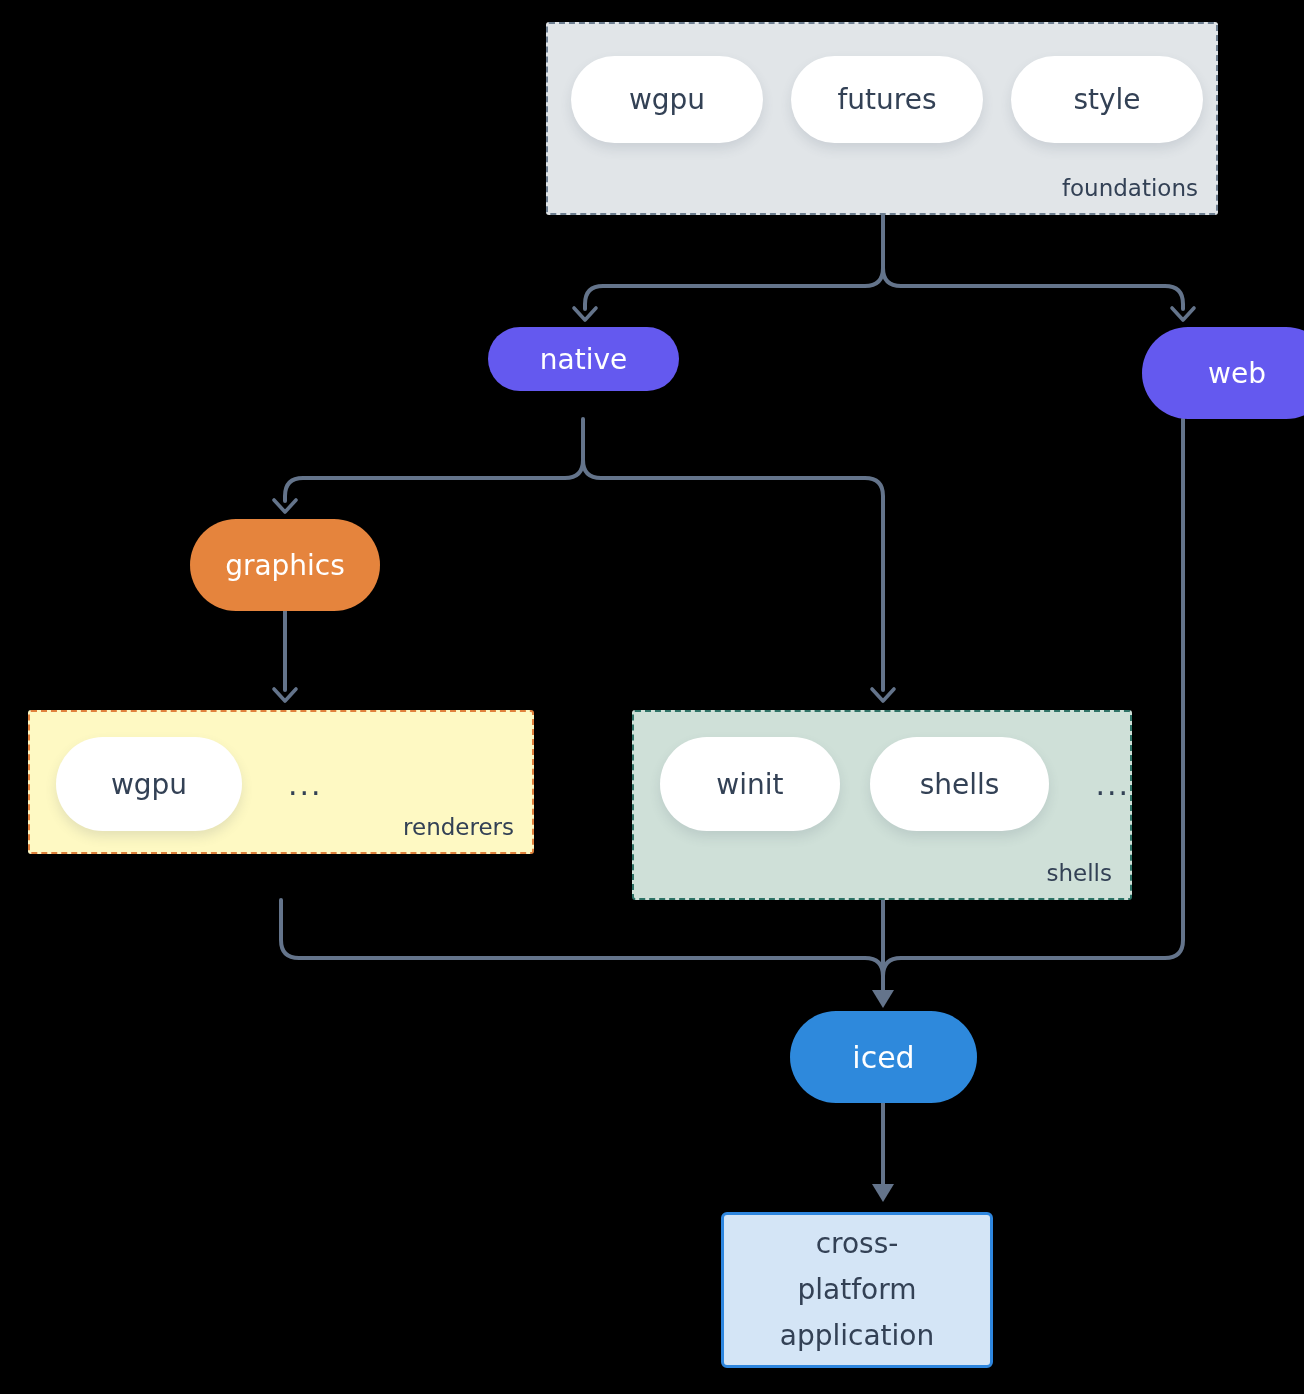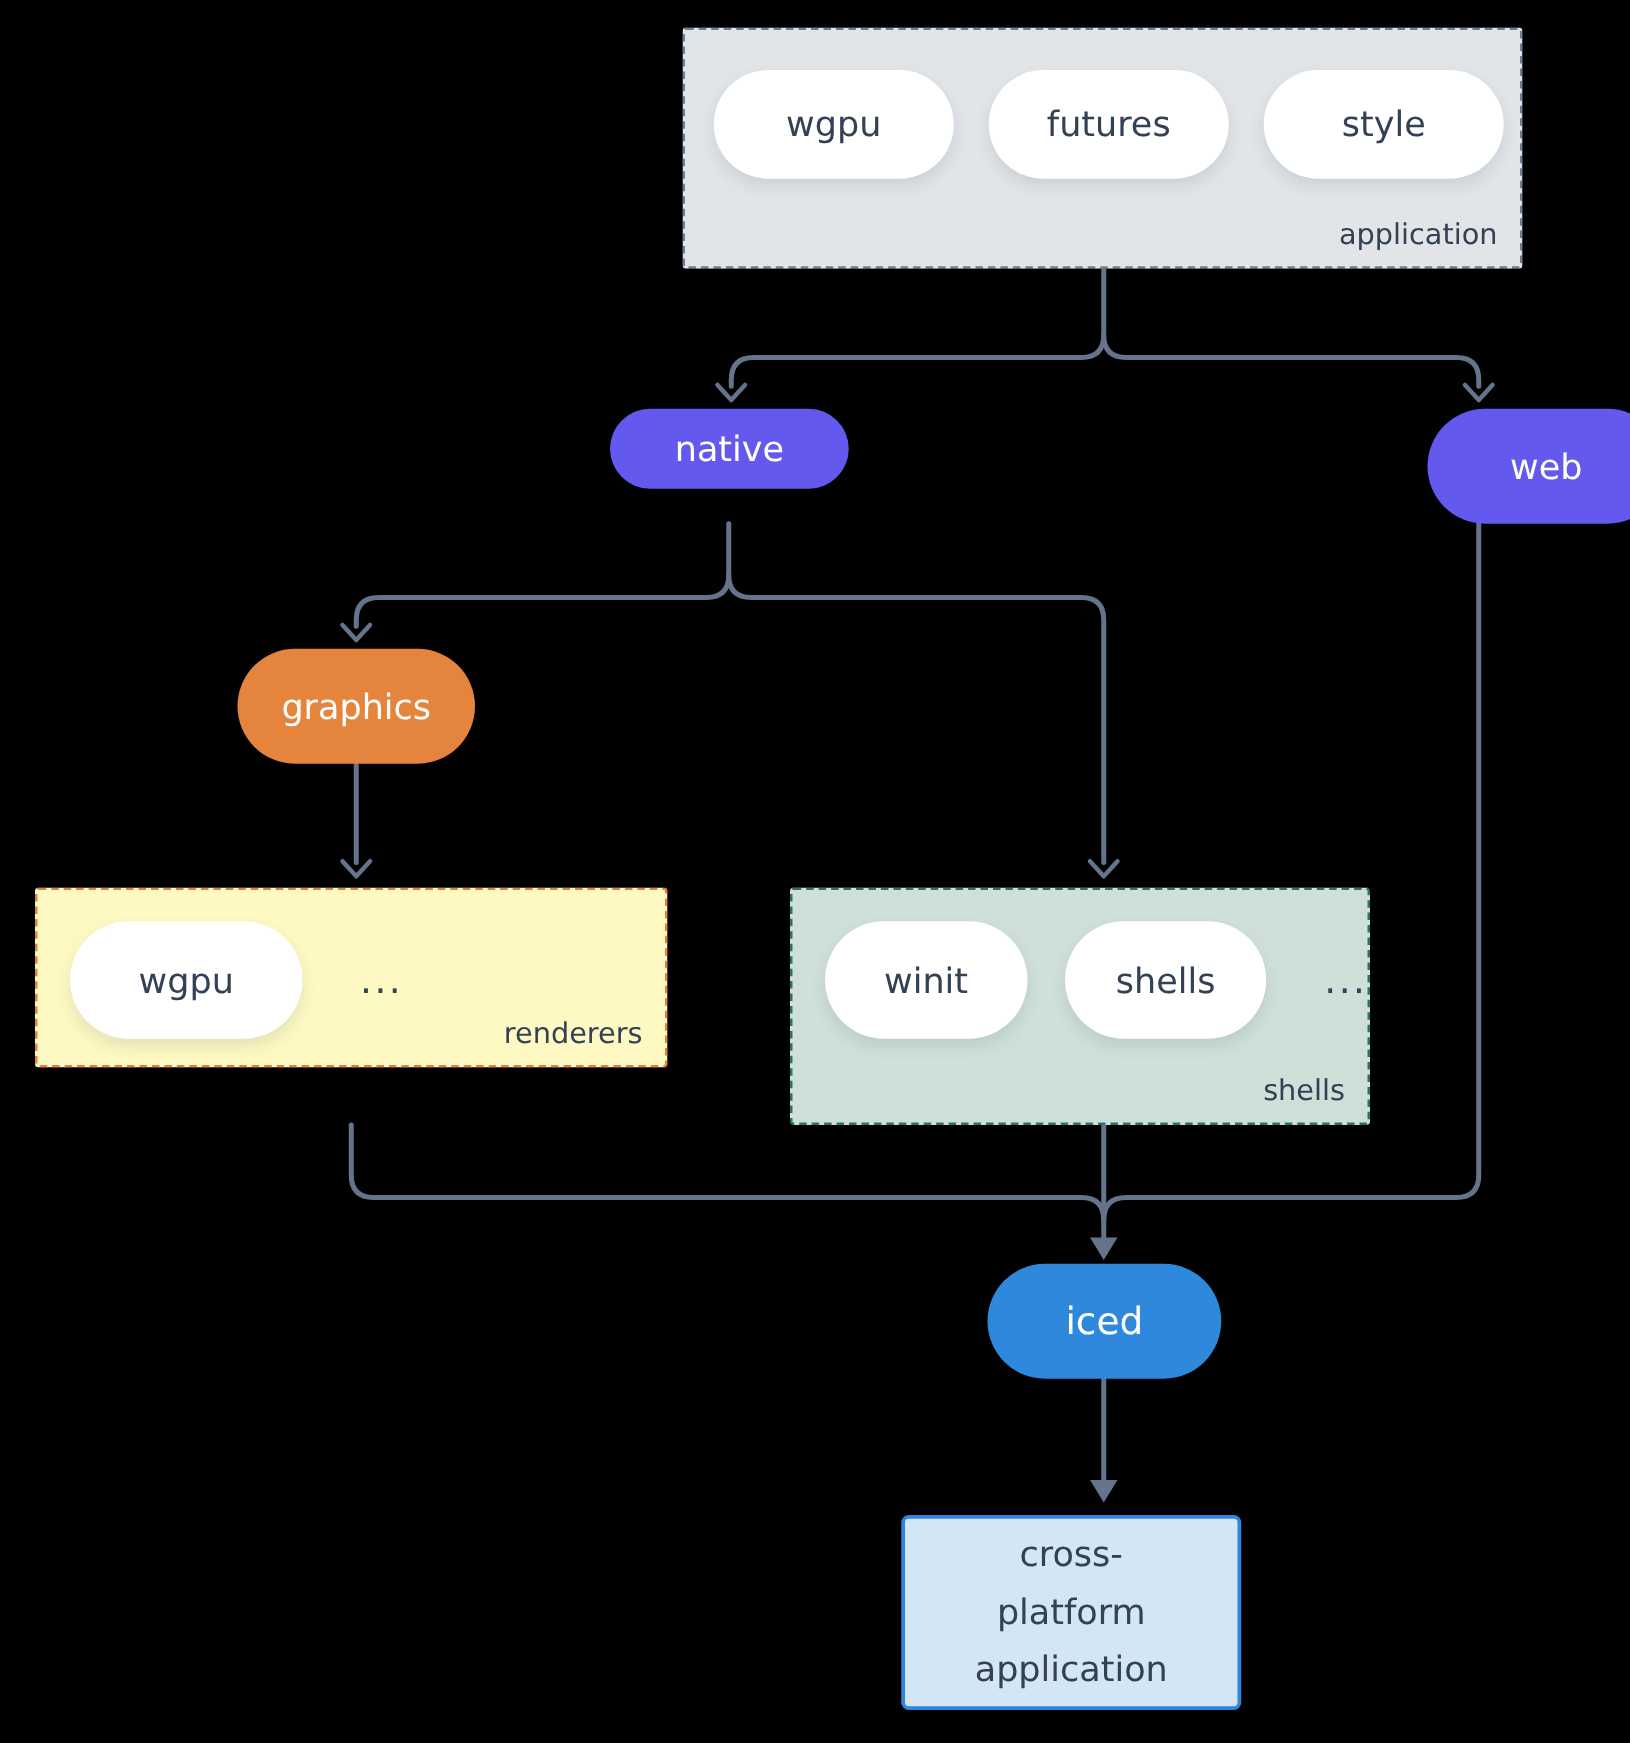--- a/index.html
+++ b/index.html
@@ -8,21 +8,21 @@
     font-family:"DejaVu Sans","Liberation Sans",sans-serif;overflow:hidden;
   }
   .connectors{position:absolute;left:0;top:0;width:1304px;height:1394px;}
   .edge{stroke:#64748b;stroke-width:4;fill:none;stroke-linecap:round;stroke-linejoin:round;}
   .chevron{stroke:#64748b;stroke-width:3.6;fill:none;stroke-linecap:round;stroke-linejoin:round;}
   .tri{fill:#64748b;stroke:none;}
 
   .groupbox{position:absolute;box-sizing:border-box;border-radius:3px;}
   .foundations{left:546px;top:22px;width:672px;height:193px;background:#e1e5e8;border:2px dashed #6e7f91;}
   .renderers{left:28px;top:710px;width:506px;height:144px;background:#fef9c3;border:2px dashed #e0813c;}
-  .shells{left:632px;top:710px;width:464px;height:190px;background:#cfe0d8;border:2px dashed #2e7266;}
+  .shells{left:632px;top:710px;width:500px;height:190px;background:#cfe0d8;border:2px dashed #2e7266;}
   .group-label{position:absolute;right:18px;bottom:12px;font-size:23px;color:#334155;}
 
   .pill-row{display:flex;align-items:center;}
   .foundations .pill-row{padding:32px 0 0 23px;gap:28px;}
   .renderers .pill-row,.shells .pill-row{padding:25px 0 0 26px;gap:30px;}
 
   .wpill{
     background:#ffffff;color:#334155;display:flex;align-items:center;justify-content:center;
     box-shadow:0 6px 12px rgba(71,85,105,0.14);
   }
@@ -76,21 +76,21 @@
     <path class="edge" d="M883 1103 L883 1186"></path>
     <path class="tri" d="M872 1184 L894 1184 L883 1202 Z"></path>
   </svg>
 
   <div class="groupbox foundations">
     <div class="pill-row">
       <div class="wpill">wgpu</div>
       <div class="wpill">futures</div>
       <div class="wpill">style</div>
     </div>
-    <div class="group-label">application</div>
+    <div class="group-label">foundations</div>
   </div>
 
   <div class="node purple native">native</div>
   <div class="node purple web">web</div>
 
   <div class="node orange graphics">graphics</div>
 
   <div class="groupbox renderers">
     <div class="pill-row">
       <div class="wpill">wgpu</div>

